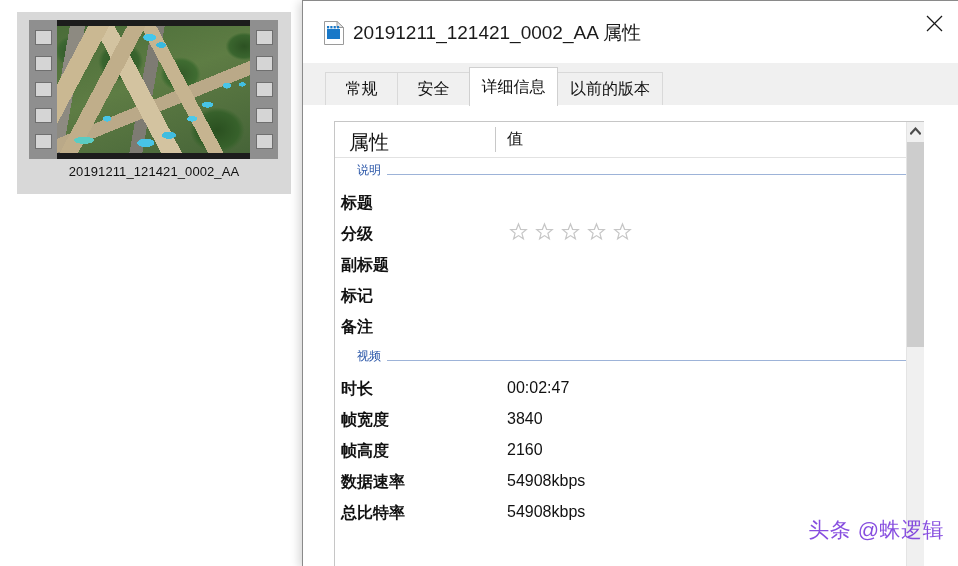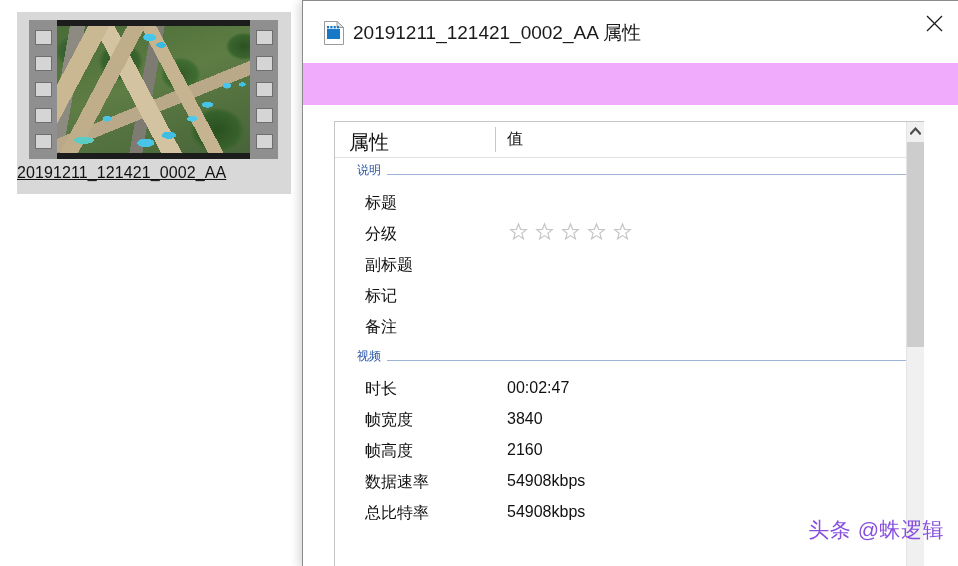--- a/index.html
+++ b/index.html
@@ -98,36 +98,35 @@
       radial-gradient(ellipse 22px 20px at 8% 20%, #31542a 0%, #3e6634 62%, transparent 78%),
       radial-gradient(ellipse 24px 18px at 97% 16%, #2d5024 0%, #3b6430 62%, transparent 78%),
       linear-gradient(160deg, #4b6b3a 0%, #5f7c46 45%, #47643a 100%);
     filter: saturate(1.05);
   }
   #file-label {
     position: absolute;
     left: 0;
     right: 0;
     top: 152px;
-    text-align: left;
-    font-size: 16px;
+    text-align: center;
+    font-size: 13px;
     color: #111111;
     letter-spacing: 0.1px;
     font-family: "Liberation Sans", "DejaVu Sans", sans-serif;
-    text-decoration: underline;
   }
 
   
   #properties-dialog {
     position: absolute;
     left: 302px;
     top: 0px;
     width: 656px;
     height: 566px;
-    background: #f0abfc;
+    background: #14532d;
     border-left: 1px solid #8a8a8a;
     border-top: 1px solid #8a8a8a;
     box-sizing: border-box;
     box-shadow: -3px 2px 9px rgba(0,0,0,0.16);
   }
   #dialog-titlebar {
     position: relative;
     height: 62px;
     background: #ffffff;
   }
@@ -267,25 +266,26 @@
     top: 16px;
     height: 1px;
     background: #9db3d8;
   }
   .prop-row {
     position: relative;
     height: 31px;
   }
   .prop-name {
     position: absolute;
-    left: 30px;
+    left: 6px;
     top: 4px;
     font-size: 16px;
     color: #111111;
     white-space: nowrap;
+    font-weight: bold;
   }
   .prop-value {
     position: absolute;
     left: 172px;
     top: 4px;
     font-size: 16px;
     color: #111111;
     white-space: nowrap;
   }
   .stars {
@@ -384,20 +384,34 @@
       </span>
       <div id="dialog-title">20191211_121421_0002_AA 属性</div>
       <div id="close-button">
         <svg width="17" height="17" viewBox="0 0 17 17">
           <line x1="1" y1="1" x2="16" y2="16" stroke="#1a1a1a" stroke-width="1.3"></line>
           <line x1="16" y1="1" x2="1" y2="16" stroke="#1a1a1a" stroke-width="1.3"></line>
         </svg>
       </div>
     </div>
 
+    <div id="tab-strip">
+      <div class="tab" style="left:22px; width:73px;">
+        <span>常规</span>
+      </div>
+      <div class="tab" style="left:94px; width:73px;">
+        <span>安全</span>
+      </div>
+      <div class="tab active" style="left:166px; width:89px;">
+        <span>详细信息</span>
+      </div>
+      <div class="tab" style="left:254px; width:106px;">
+        <span>以前的版本</span>
+      </div>
+    </div>
 
     <div id="details-panel">
       <div id="details-list">
 
         <div id="list-header">
           <div id="col-head-attr">属性</div>
           <div id="col-divider"></div>
           <div id="col-head-value">值</div>
         </div>
 

